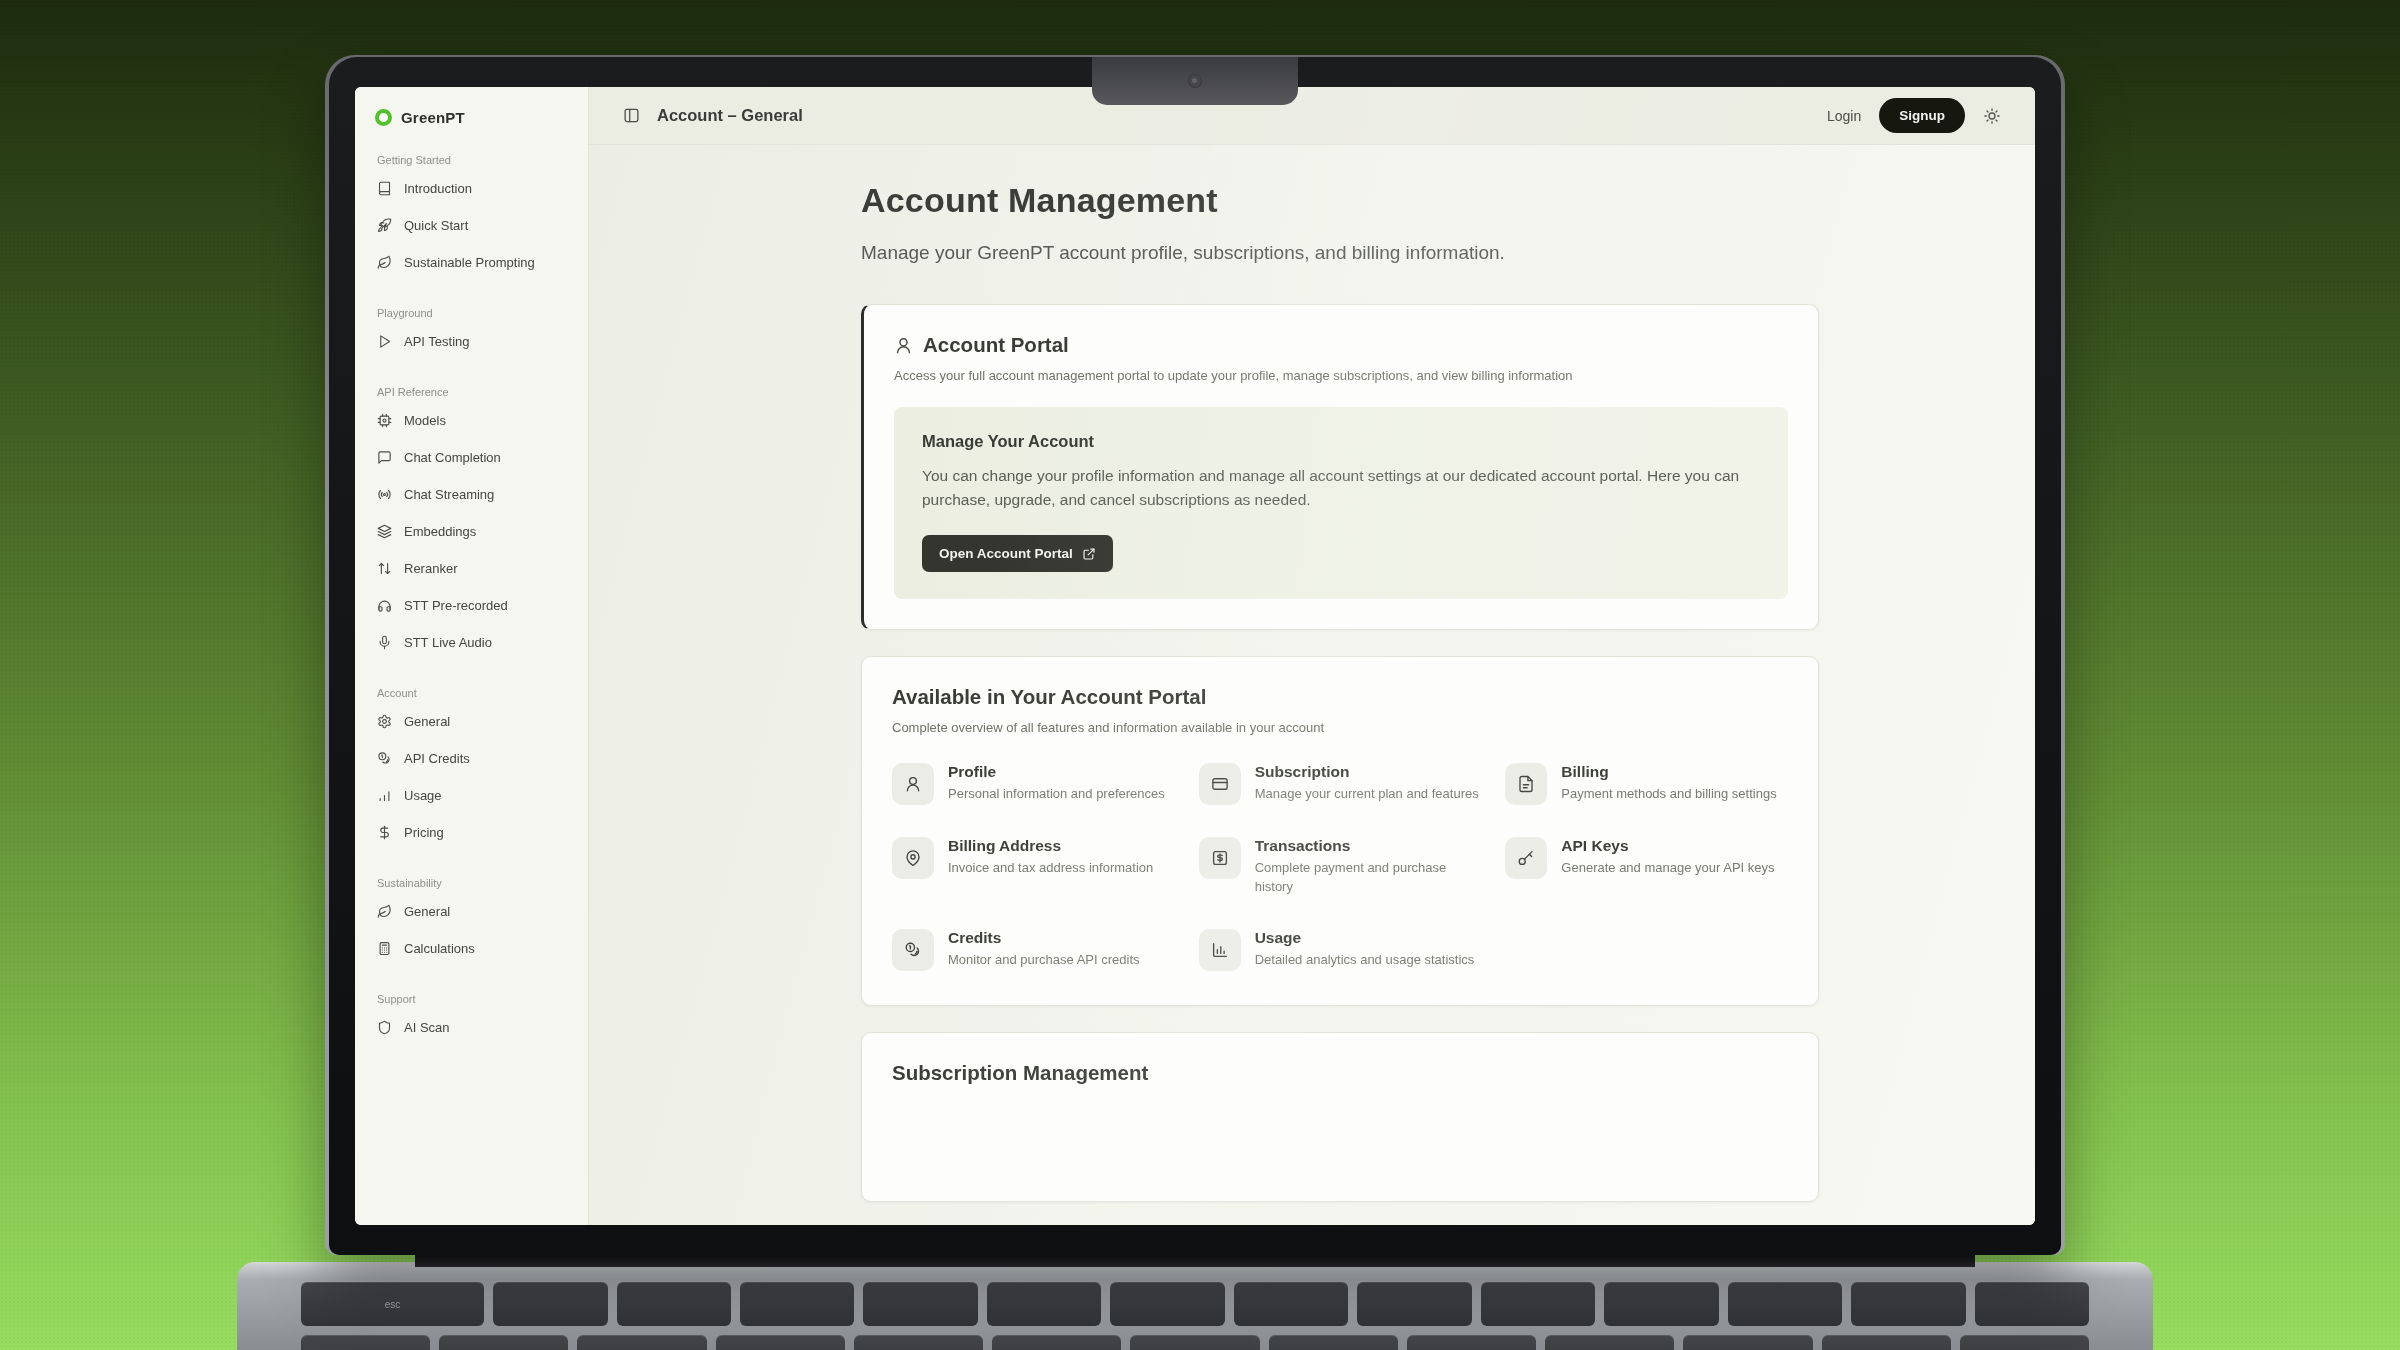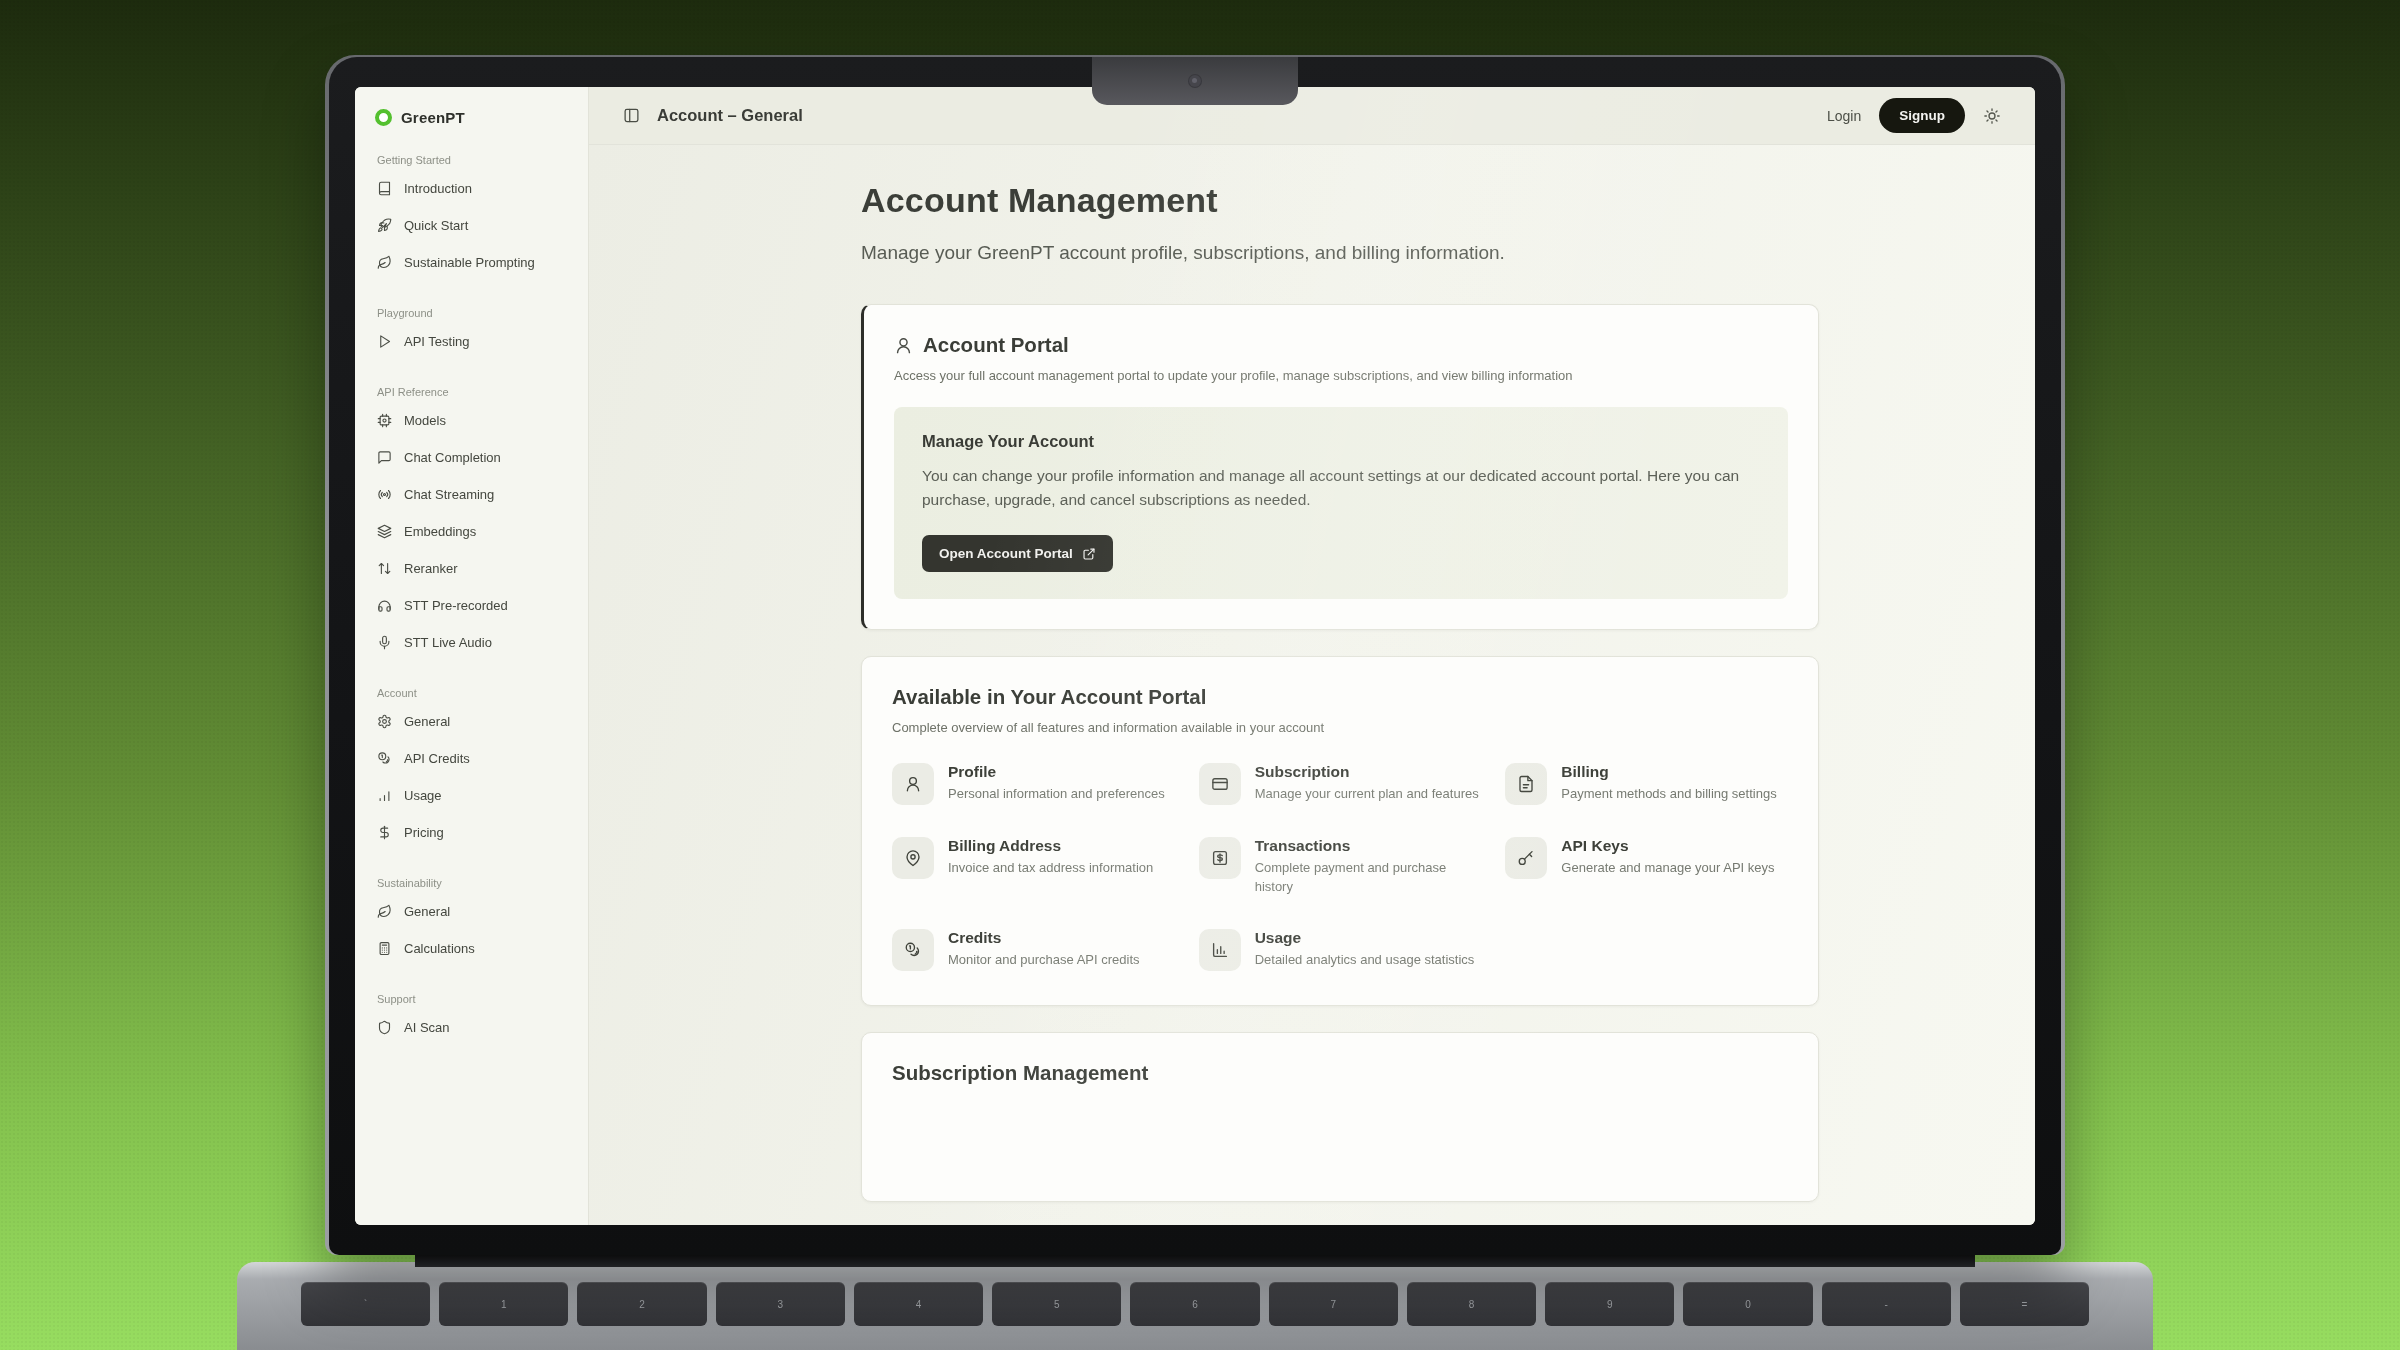--- a/index.html
+++ b/index.html
@@ -82,20 +82,36 @@
 </style>
 </head>
 <body>
 
 <div class="grain"></div>
 
 <div class="laptop">
 
   <div class="deck">
     <div class="kb">
+        <div class="kb-row">
+          <div class="kb-key wide">esc</div>
+          <div class="kb-key"></div>
+          <div class="kb-key"></div>
+          <div class="kb-key"></div>
+          <div class="kb-key"></div>
+          <div class="kb-key"></div>
+          <div class="kb-key"></div>
+          <div class="kb-key"></div>
+          <div class="kb-key"></div>
+          <div class="kb-key"></div>
+          <div class="kb-key"></div>
+          <div class="kb-key"></div>
+          <div class="kb-key"></div>
+          <div class="kb-key"></div>
+        </div>
         <div class="kb-row">
           <div class="kb-key">`</div>
           <div class="kb-key">1</div>
           <div class="kb-key">2</div>
           <div class="kb-key">3</div>
           <div class="kb-key">4</div>
           <div class="kb-key">5</div>
           <div class="kb-key">6</div>
           <div class="kb-key">7</div>
           <div class="kb-key">8</div>

